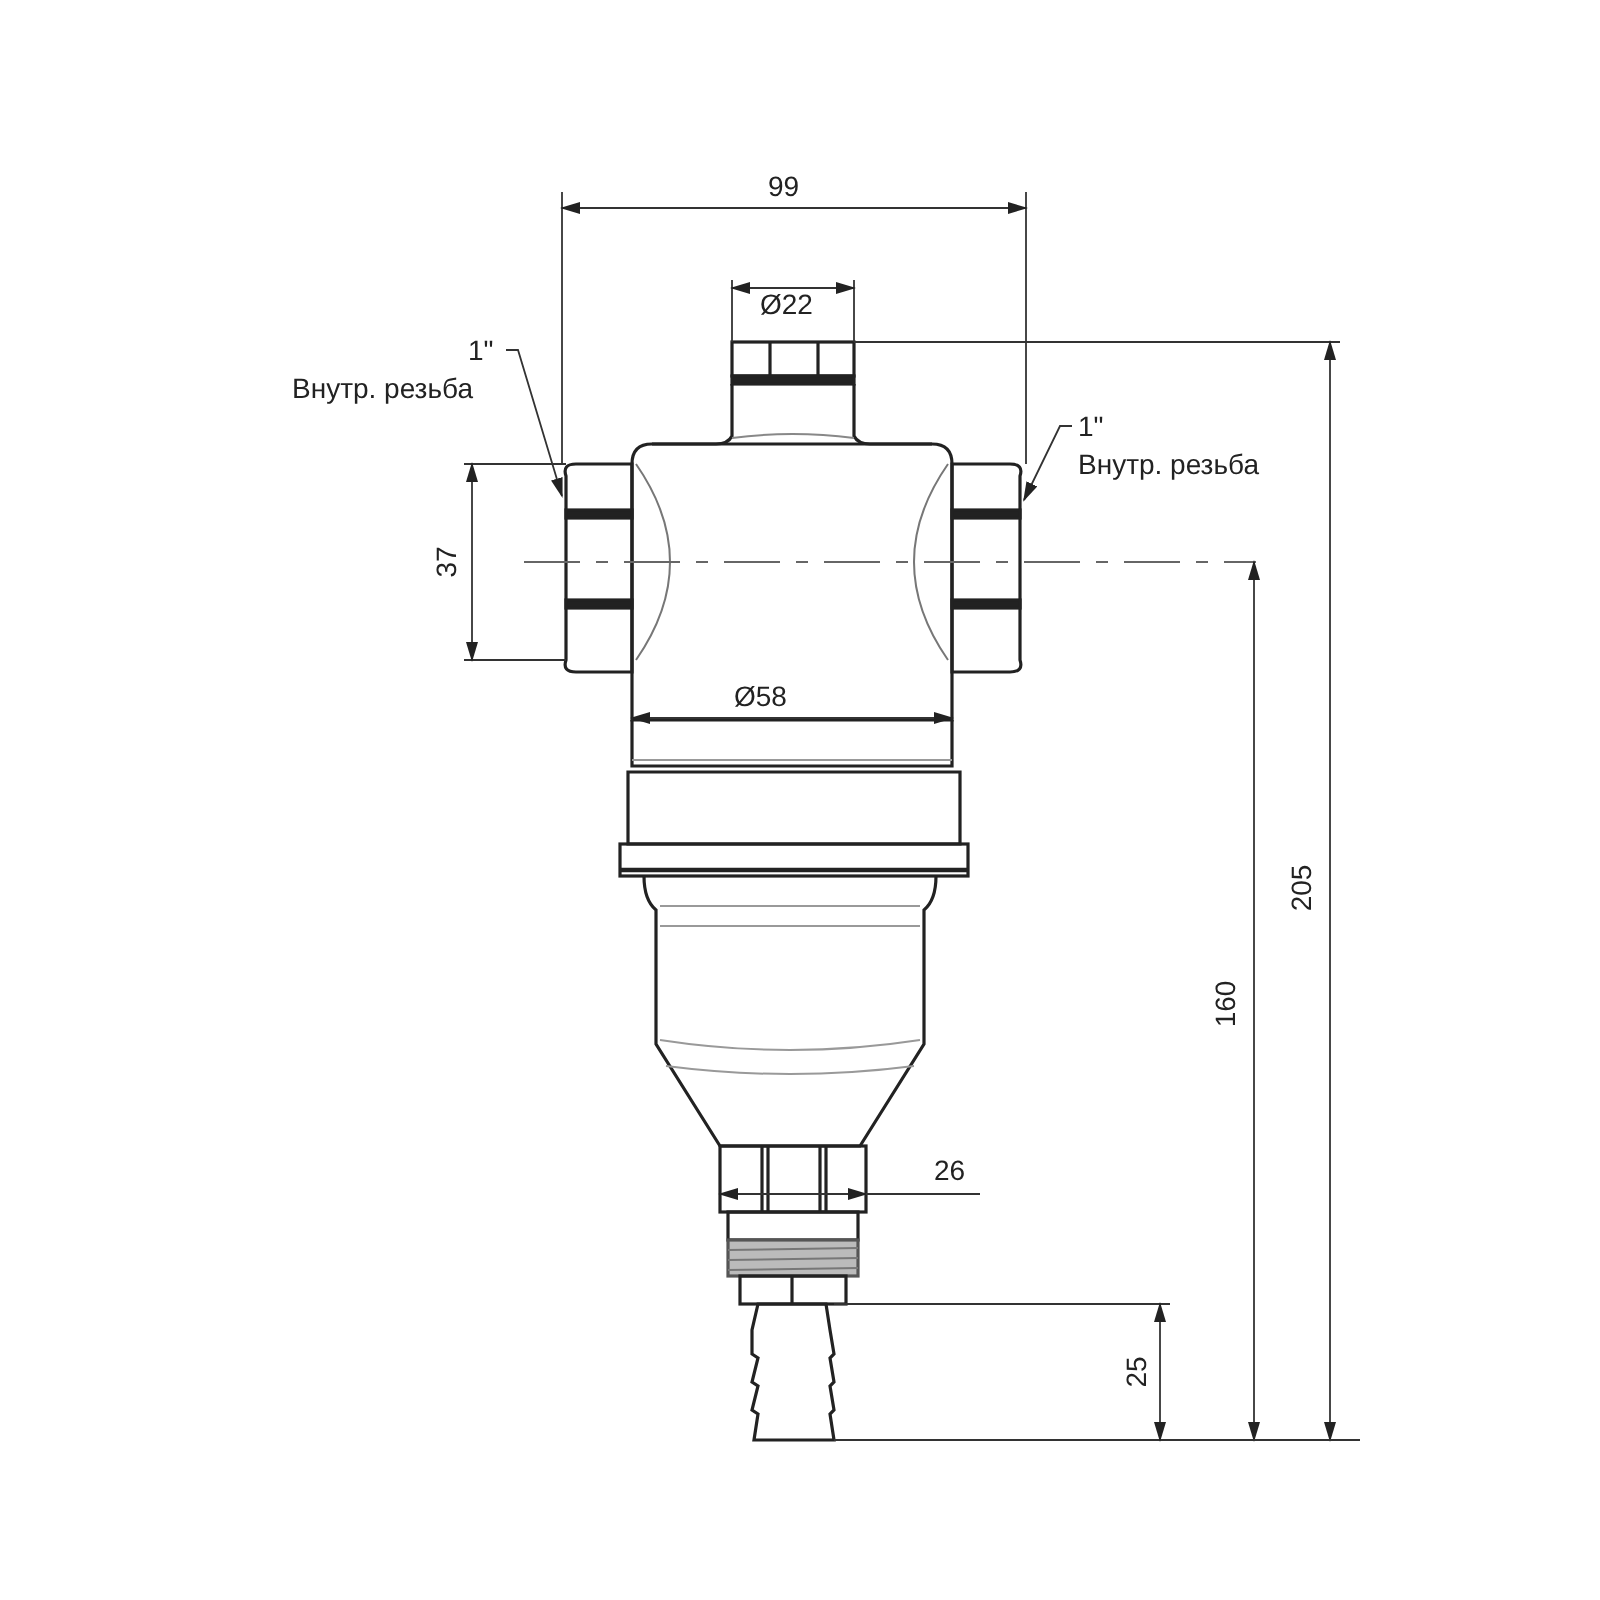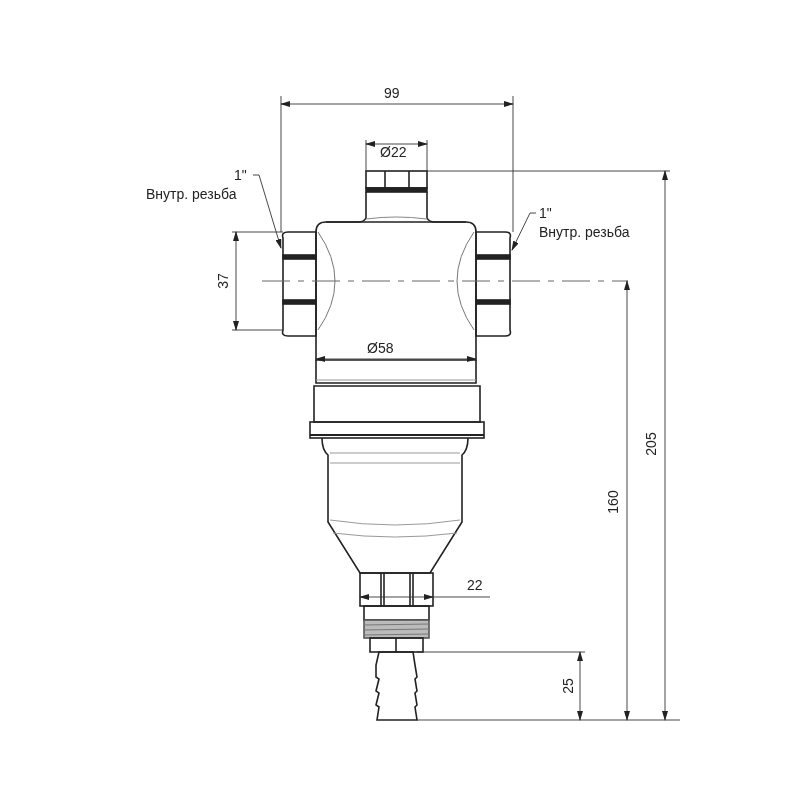--- a/index.html
+++ b/index.html
@@ -101,21 +101,21 @@
     <line x1="580" y1="652" x2="580" y2="720" marker-start="url(#arr)" marker-end="url(#arr)"></line>
 
     <path d="M253 175 L259 175 L281 248" marker-end="url(#arr)"></path>
     <path d="M536 213 L530 213 L512 250" marker-end="url(#arr)"></path>
   </g>
 </svg>
 
 <div class="lbl" style="left:384px;top:86px;">99</div>
 <div class="lbl" style="left:380px;top:126px;margin-top:19px;">Ø22</div>
 <div class="lbl" style="left:367px;top:341px;">Ø58</div>
-<div class="lbl" style="left:467px;top:578px;">22</div>
+<div class="lbl" style="left:467px;top:578px;">26</div>
 <div class="lbl vert" style="left:215px;top:274px;">37</div>
 <div class="lbl vert" style="left:560px;top:679px;">25</div>
 <div class="lbl vert" style="left:601px;top:495px;">160</div>
 <div class="lbl vert" style="left:639px;top:437px;">205</div>
 
 <div class="lbl" style="left:234px;top:168px;">1"</div>
 <div class="lbl" style="left:146px;top:187px;">Внутр. резьба</div>
 <div class="lbl" style="left:539px;top:206px;">1"</div>
 <div class="lbl" style="left:539px;top:225px;">Внутр. резьба</div>
 

